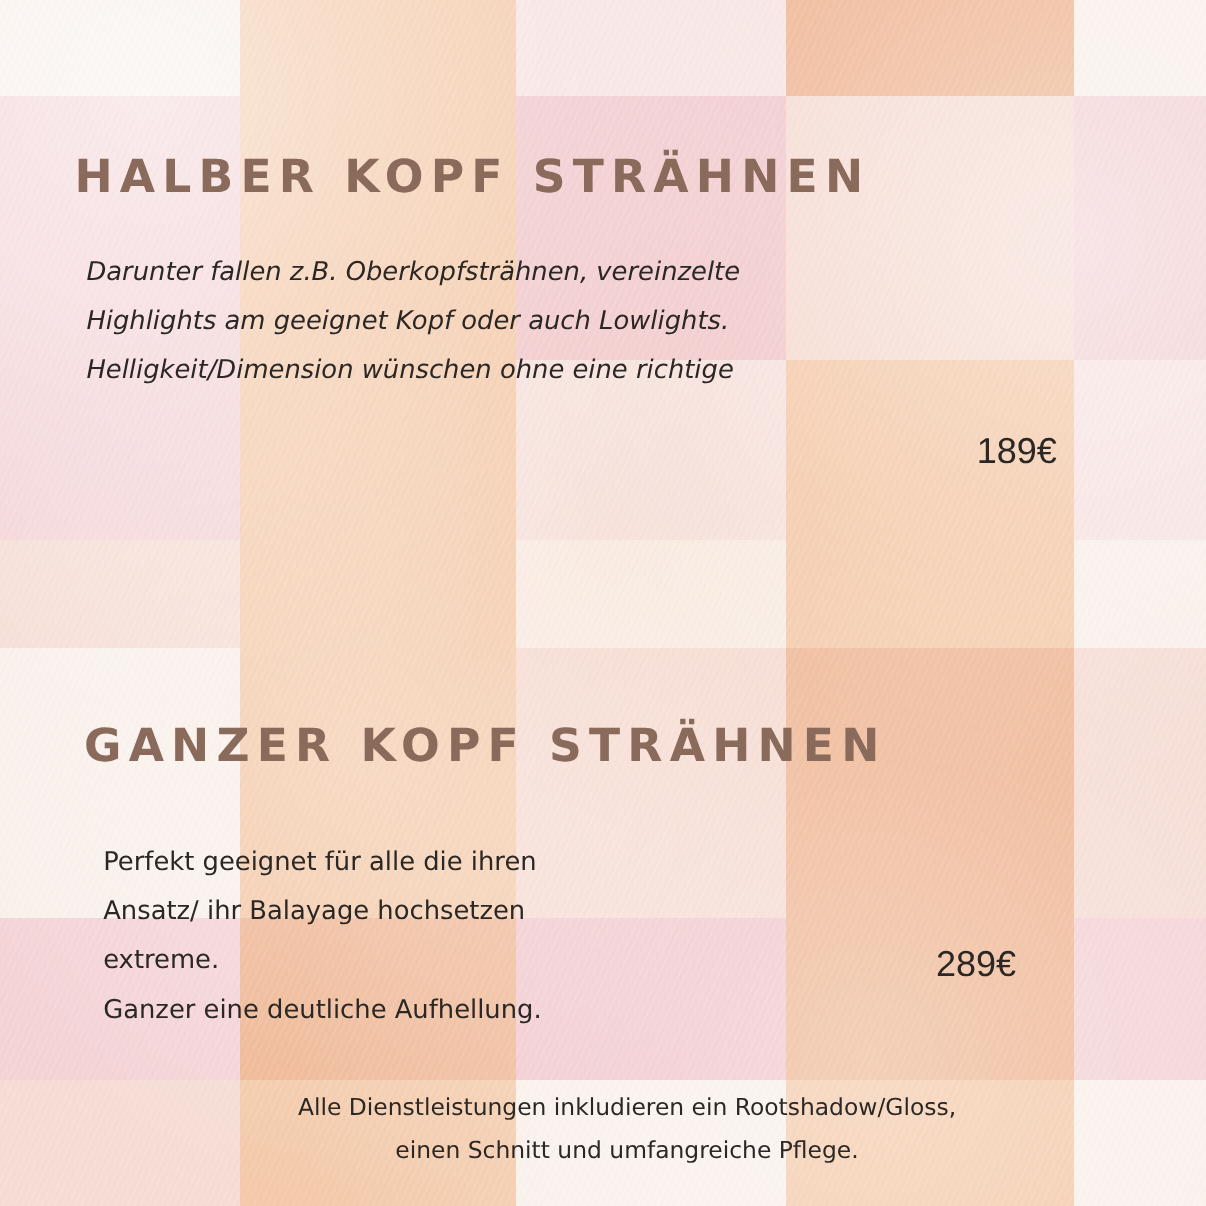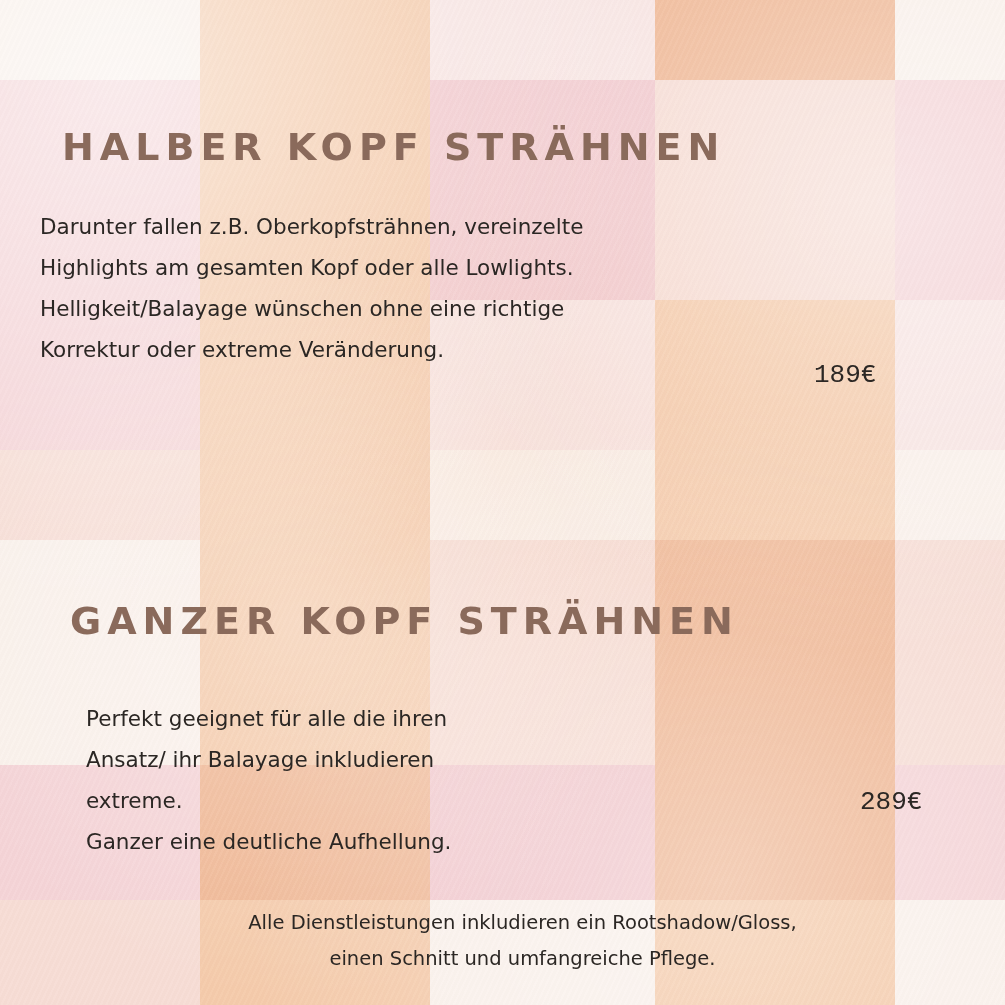--- a/index.html
+++ b/index.html
@@ -80,48 +80,48 @@
     line-height: 41px;
     font-weight: 400;
   }
   .body-text .line {
     display: block;
     white-space: pre;
   }
 
   .price {
     position: absolute;
-    font-family: Liberation Mono, monospace;
+    font-family: Liberation Sans, sans-serif;
     color: #2b2724;
-    font-size: 26px;
+    font-size: 30px;
     font-weight: 400;
     text-align: center;
   }
 
   .footnote {
     position: absolute;
     font-family: "DejaVu Sans", sans-serif;
     color: #2b2724;
     font-size: 19.5px;
     line-height: 36px;
     text-align: center;
   }
   .footnote .line { display: block; }
 
   
   #block-1 { top: 96px; }
   #block-1 .heading { margin-left: 62px; }
-  #block-1 .body-text { margin-left: 40px; margin-top: 40px; }
+  #block-1 .body-text { margin-left: 72px; margin-top: 40px; font-style: italic; }
 
   #block-2 { top: 570px; }
   #block-2 .heading { margin-left: 70px; }
   #block-2 .body-text { margin-left: 86px; margin-top: 58px; }
 
   #price-1 { left: 814px; top: 360px; }
-  #price-2 { left: 860px; top: 787px; }
+  #price-2 { left: 780px; top: 787px; }
 
   #footnote { left: 0; right: 0; width: 1005px; top: 905px; padding-left: 20px; }
 </style>
 </head>
 <body>
 
 <div id="page">
 
   <div id="bg">
 
@@ -165,33 +165,32 @@
     <div id="bg-wash"></div>
     <div id="bg-grain"></div>
   </div>
 
   <div id="content">
 
     <section class="block" id="block-1">
       <h2 class="heading">Halber Kopf Strähnen</h2>
       <div class="body-text">
         <span class="line">Darunter fallen z.B. Oberkopfsträhnen, vereinzelte</span>
-        <span class="line">Highlights am gesamten Kopf oder alle Lowlights.</span>
-        <span class="line">Helligkeit/Balayage wünschen ohne eine richtige</span>
-        <span class="line">Korrektur oder extreme Veränderung.</span>
+        <span class="line">Highlights am geeignet Kopf oder auch Lowlights.</span>
+        <span class="line">Helligkeit/Dimension wünschen ohne eine richtige</span>
       </div>
     </section>
 
     <div class="price" id="price-1">189€</div>
 
     <section class="block" id="block-2">
       <h2 class="heading">Ganzer Kopf Strähnen</h2>
       <div class="body-text">
         <span class="line">Perfekt geeignet für alle die ihren</span>
-        <span class="line">Ansatz/ ihr Balayage inkludieren</span>
+        <span class="line">Ansatz/ ihr Balayage hochsetzen</span>
         <span class="line">extreme.</span>
         <span class="line">Ganzer eine deutliche Aufhellung.</span>
       </div>
     </section>
 
     <div class="price" id="price-2">289€</div>
 
     <div class="footnote" id="footnote">
       <span class="line">Alle Dienstleistungen inkludieren ein Rootshadow/Gloss,</span>
       <span class="line">einen Schnitt und umfangreiche Pflege.</span>

